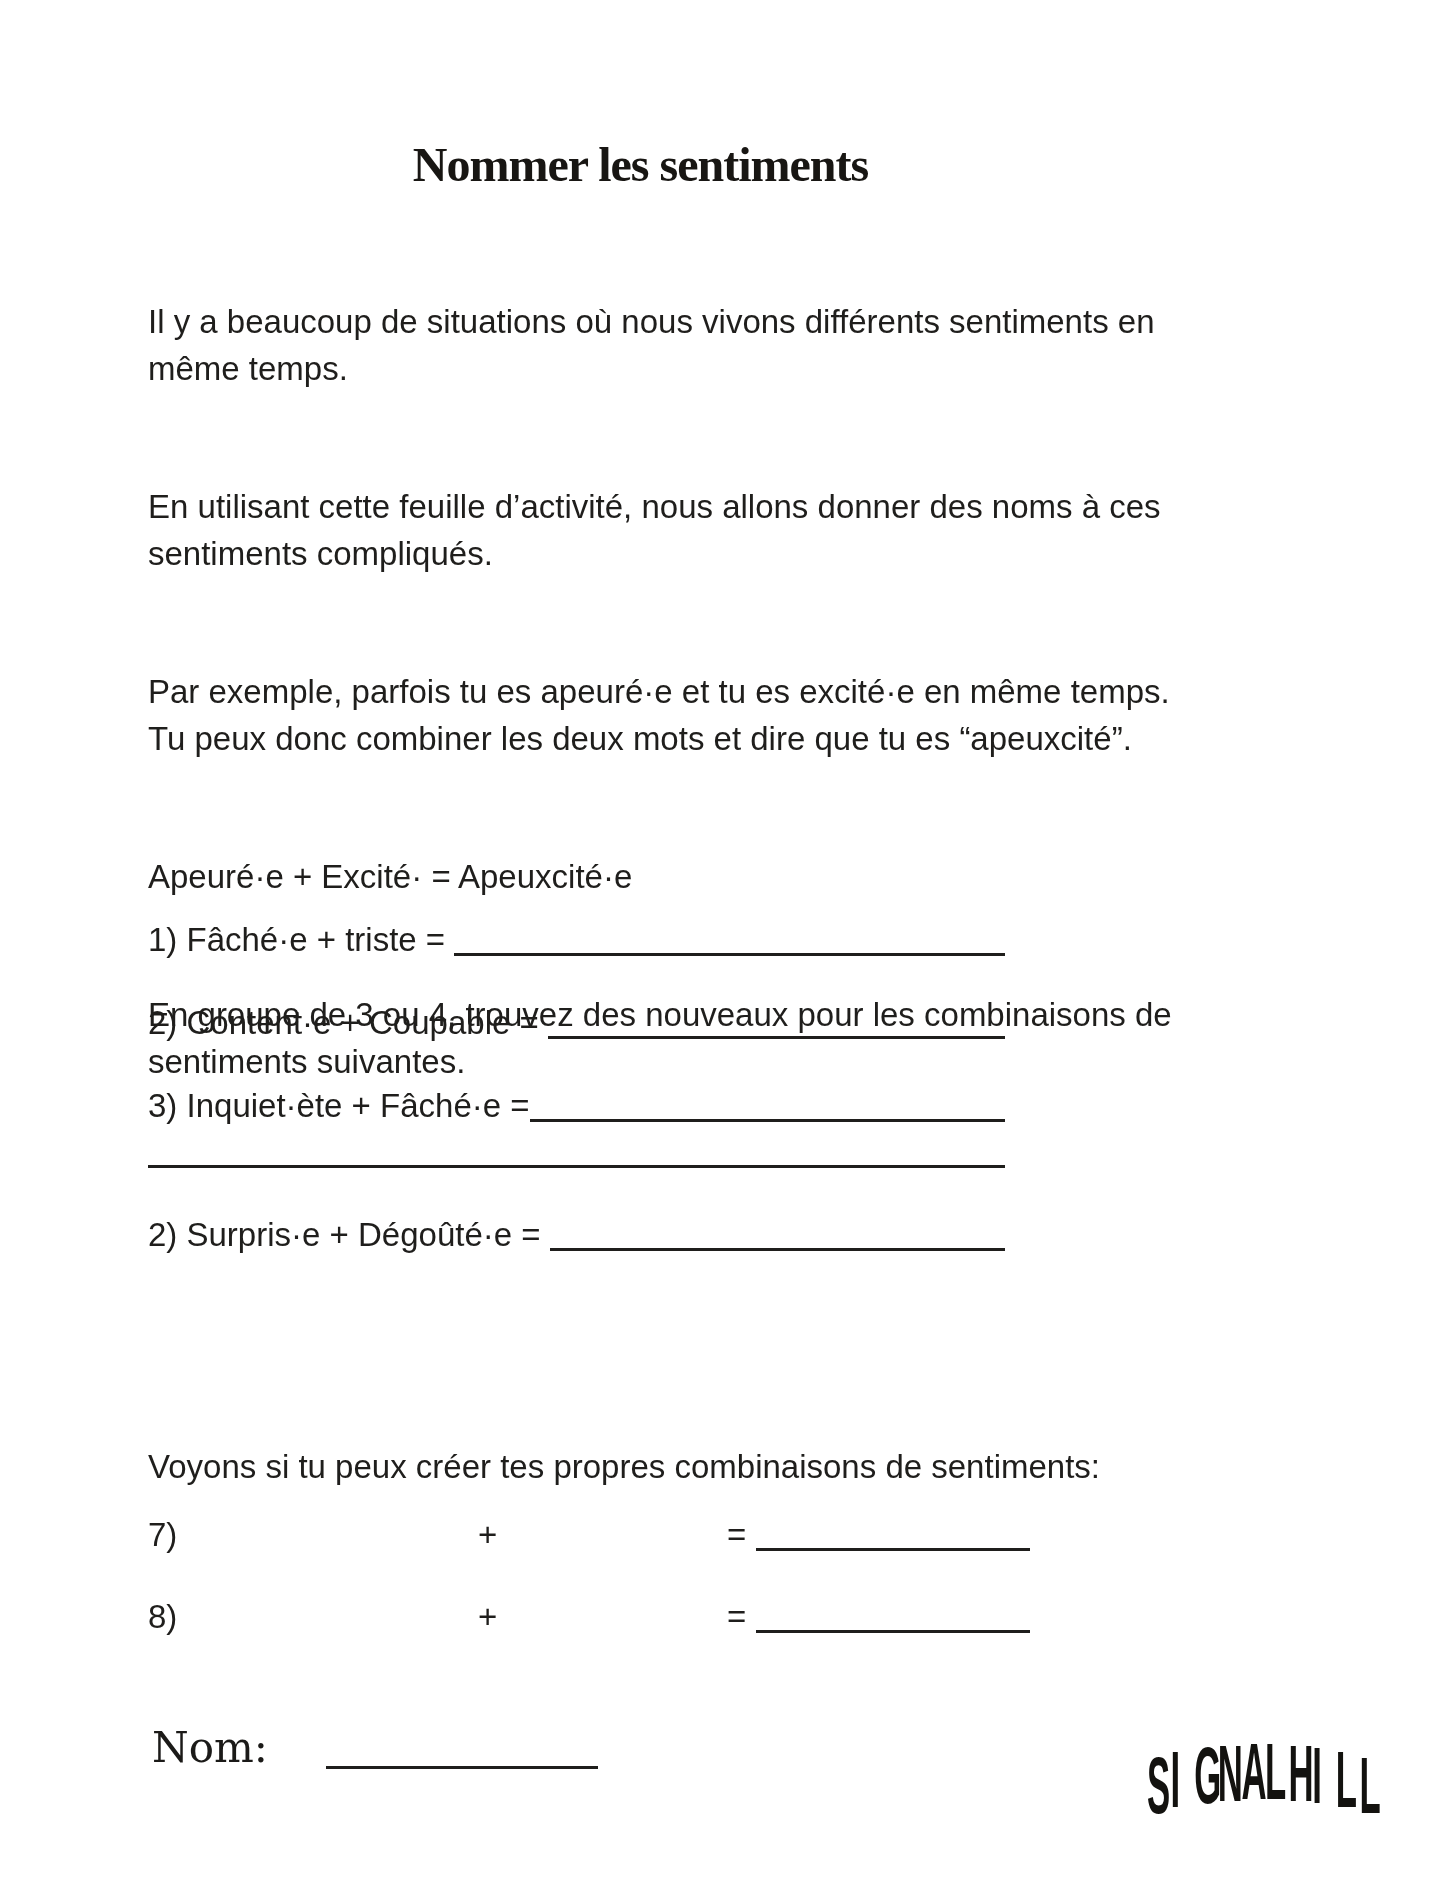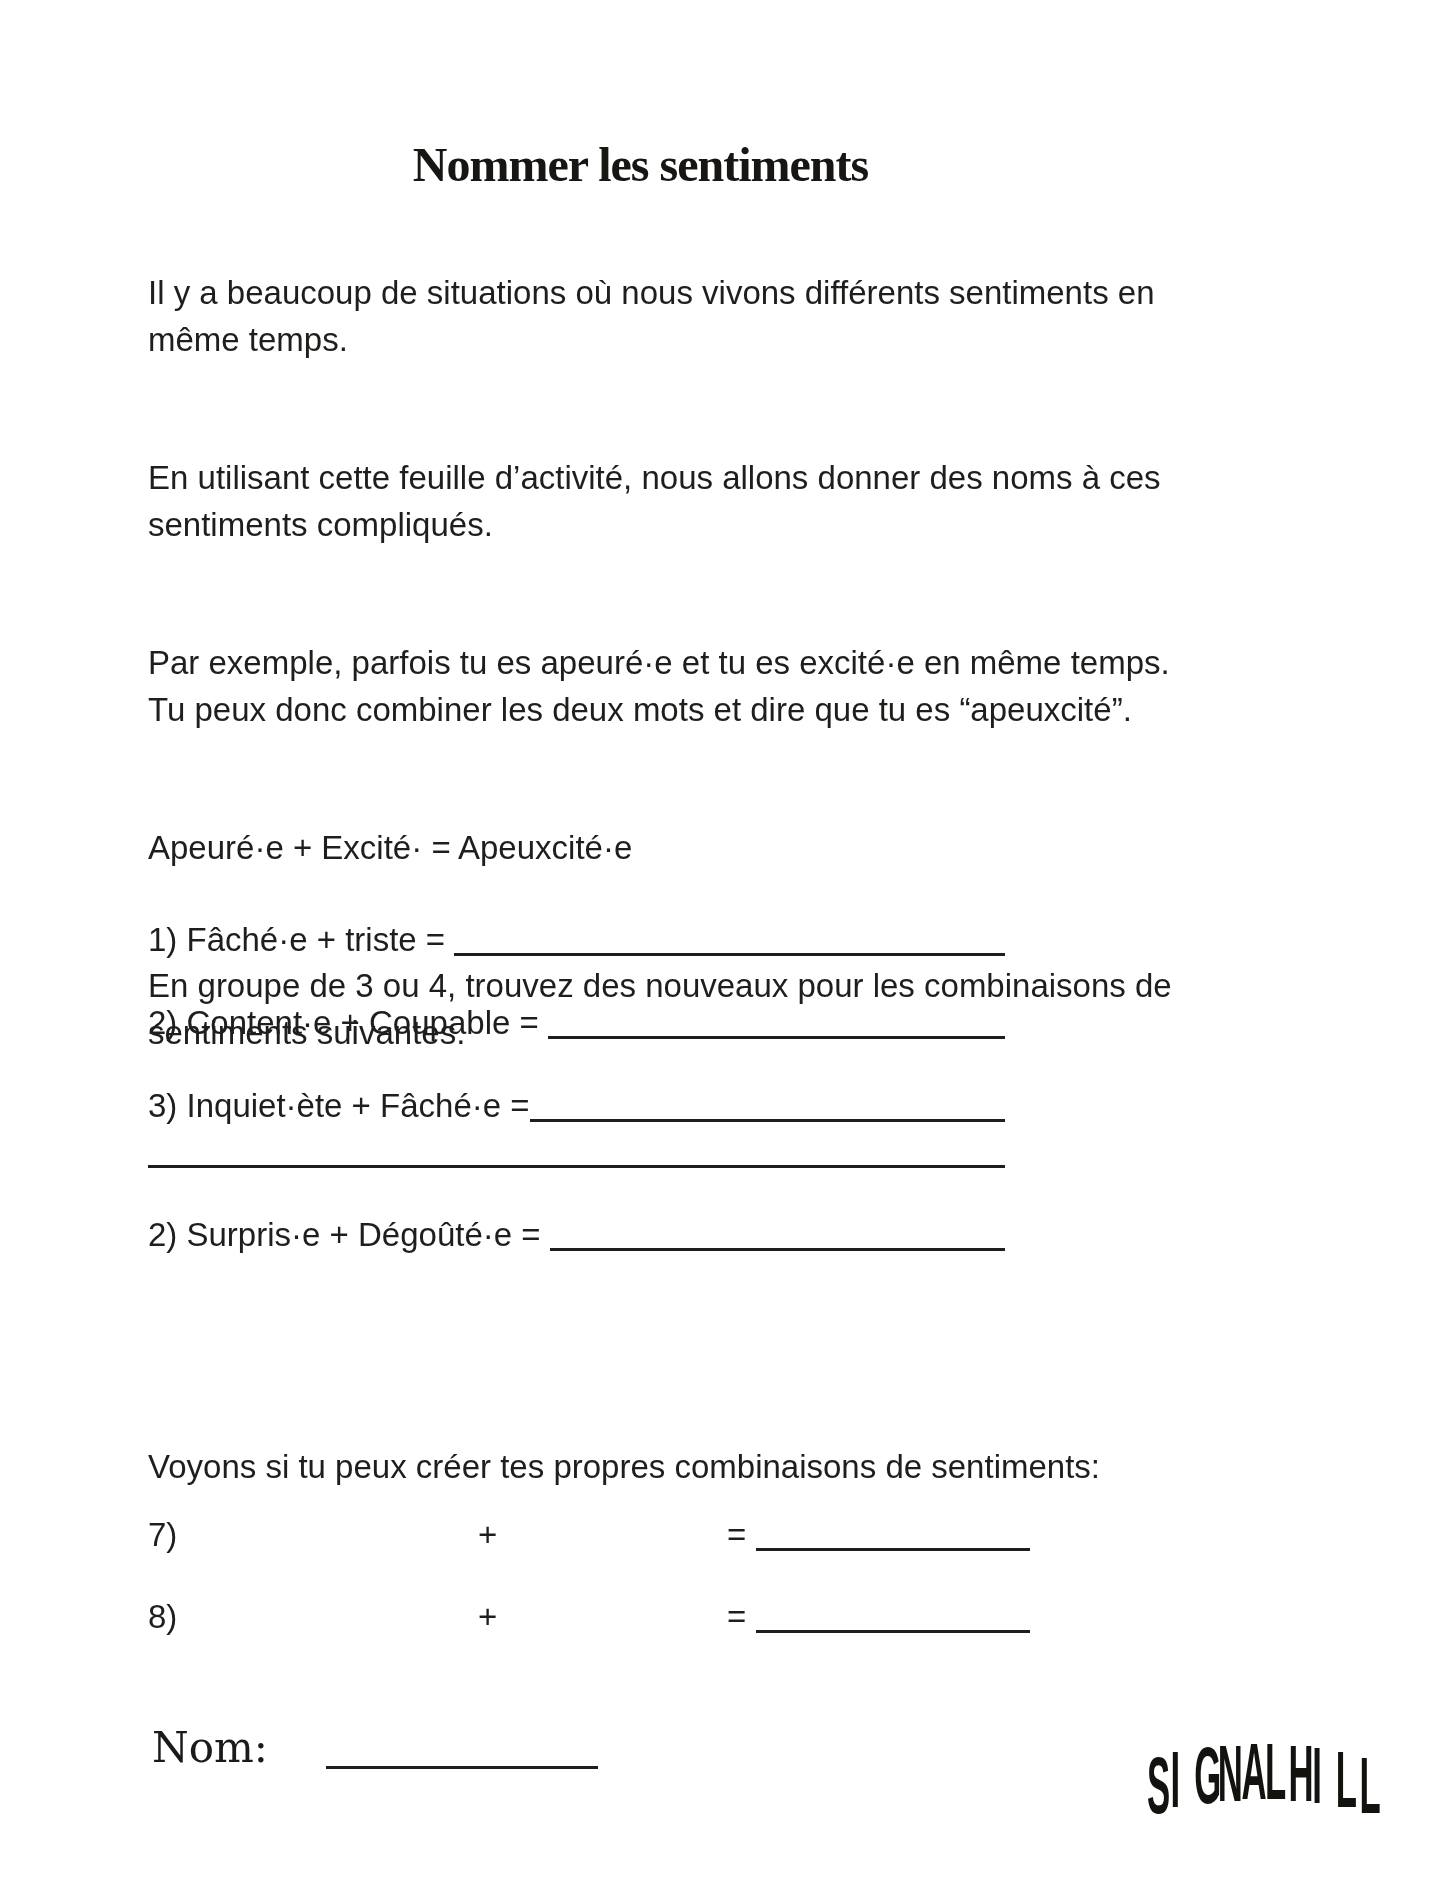--- a/index.html
+++ b/index.html
@@ -17,21 +17,21 @@
     text-align:center;
     font-family:Liberation Serif, serif;
     font-weight:800;
     font-size:48px;
     line-height:54px;
     letter-spacing:-1px;
     color:#181613;
     margin-left:11px;
   }
   .paragraphs {
-    position:absolute; top:222px; left:148px; width:1175px;
+    position:absolute; top:251px; left:148px; width:1175px;
     font-size:33px; line-height:47px;
     white-space:pre-line;
   }
   .paragraphs p { margin:0 0 44px 0; }
   .items {
     position:absolute; top:916px; left:148px; width:857px;
   }
   .item-row {
     display:flex; align-items:flex-end;
     font-size:33px; line-height:47px;

